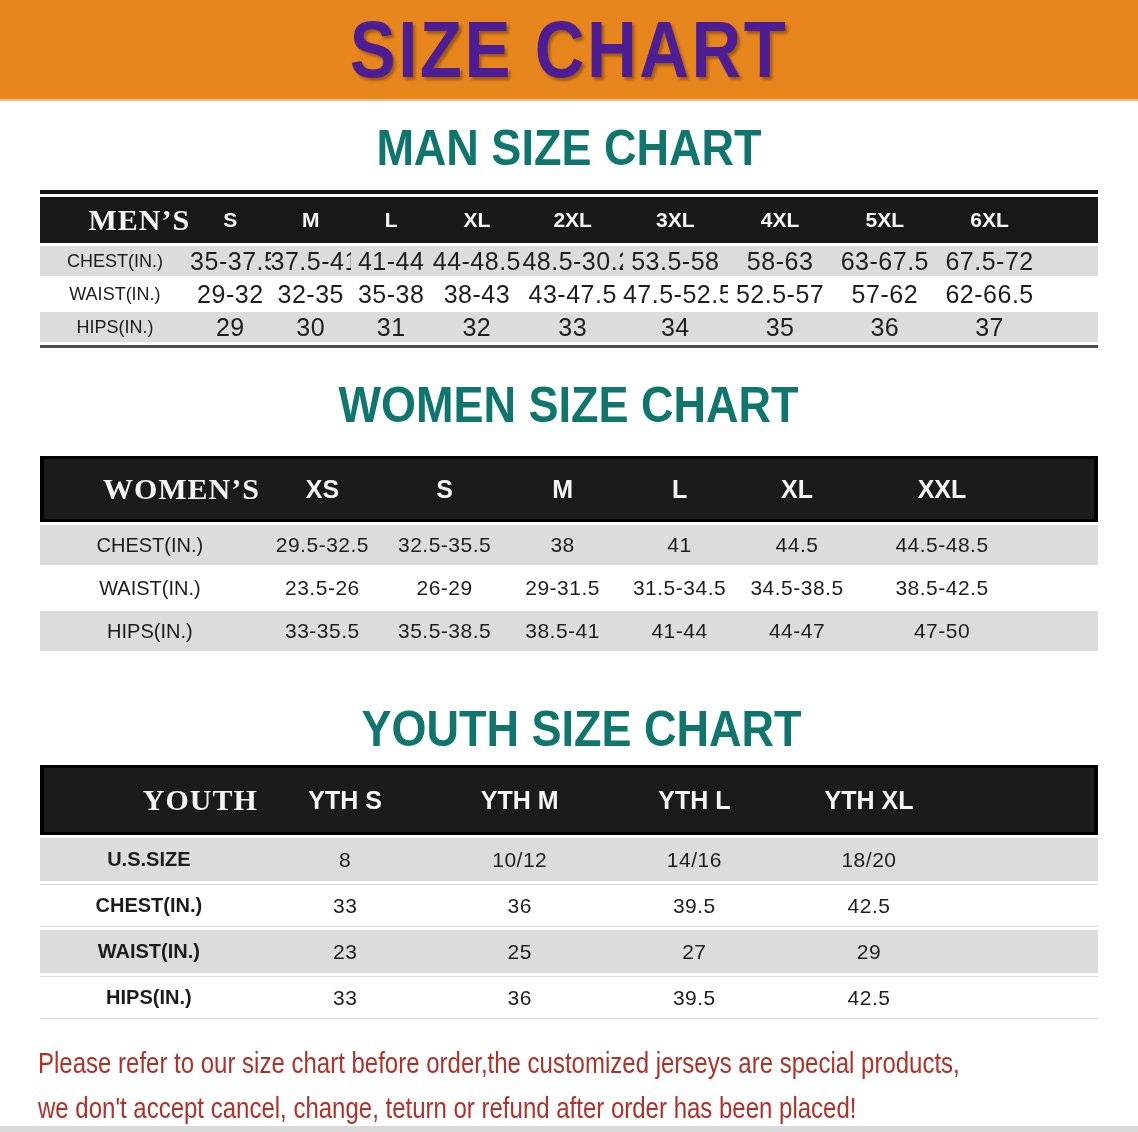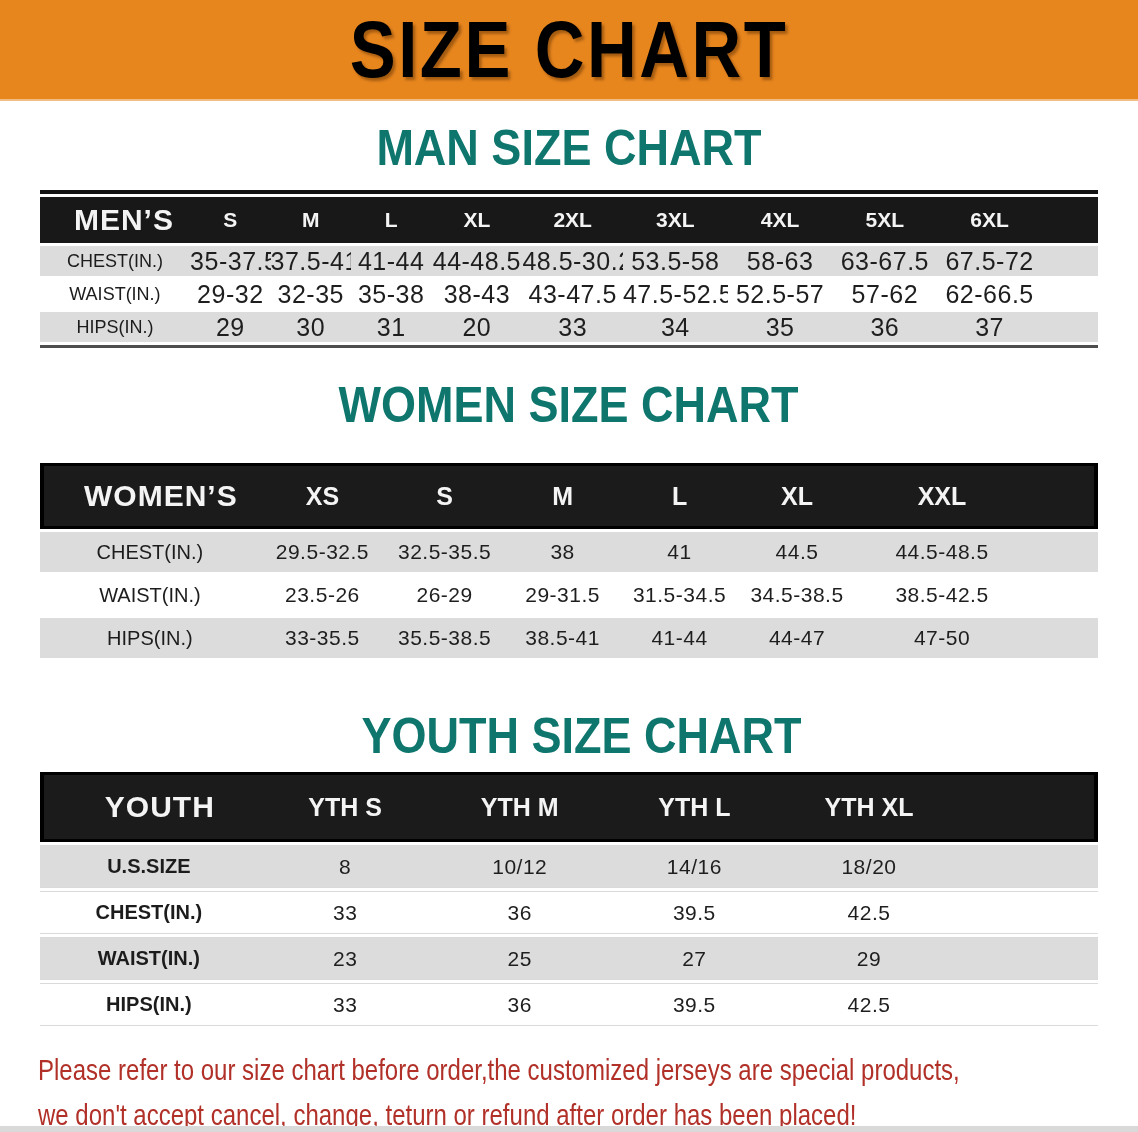--- a/index.html
+++ b/index.html
@@ -2,42 +2,42 @@
 <html><head>
 <meta charset="utf-8">
 <style>
   html,body{margin:0;padding:0;background:#ffffff;}
   body{font-family:"Liberation Sans","DejaVu Sans",sans-serif;}
   .page{width:1138px;height:1132px;overflow:hidden;position:relative;background:#ffffff;}
 
   
   .banner{height:99px;background:#e8861e;border-bottom:2px solid #f3bc82;
           display:flex;align-items:center;justify-content:center;}
-  .banner-title{margin:0;font-size:80px;font-weight:bold;color:#000000;
+  .banner-title{margin:0;font-size:80px;font-weight:bold;color:#4c1d95;
                 letter-spacing:3px;line-height:1;
                 text-shadow:3px 3px 3px rgba(80,40,0,0.45);}
   .condense{display:inline-block;transform:scaleX(0.86);transform-origin:center;}
   .condense-9{display:inline-block;transform:scaleX(0.9);transform-origin:center;}
 
   
   .section-title{margin:0;text-align:center;font-size:50px;line-height:1.1;
                  font-weight:bold;color:#0f766e;white-space:nowrap;}
   #men-section .section-title{margin:20px 0 14px;}
-  #women-section .section-title{margin:30px 0 27px;}
+  #women-section .section-title{margin:30px 0 20px;}
   #youth-section .section-title{margin:48px 0 5px;padding-left:24px;}
 
   
   .size-table{width:93%;margin:0 auto;border-collapse:separate;border-spacing:0 3px;
               table-layout:fixed;}
   .size-table th,.size-table td{padding:0;text-align:center;vertical-align:middle;
               overflow:hidden;white-space:nowrap;}
   .size-table thead tr{background:#181818;}
   .size-table thead th{color:#f4f4f4;font-weight:bold;}
-  .size-table thead th.corner{text-align:center;padding-left:18px;font-size:31px;
-              letter-spacing:1px;}
+  .size-table thead th.corner{text-align:right;padding-left:18px;font-size:31px;
+              letter-spacing:1px;font-family:Liberation Serif, serif;}
   .row-gray{background:#dcdcdc;}
   .row-white{background:#ffffff;}
   .size-table tbody th{font-weight:normal;color:#1c1c1c;}
   .size-table tbody td{color:#1e1e1e;letter-spacing:0.5px;}
 
   .tbl-men thead th{height:46px;font-size:21px;}
   .tbl-men thead th.corner{font-size:30px;}
   .tbl-men tbody th,.tbl-men tbody td{height:30px;font-size:25px;}
   .tbl-men tbody th{font-size:18px;}
 
@@ -132,21 +132,21 @@
             <td class="val">52.5-57</td>
             <td class="val">57-62</td>
             <td class="val">62-66.5</td>
             <td class="pad"></td>
           </tr>
           <tr class="row-gray">
             <th class="row-label">HIPS(IN.)</th>
             <td class="val">29</td>
             <td class="val">30</td>
             <td class="val">31</td>
-            <td class="val">20</td>
+            <td class="val">32</td>
             <td class="val">33</td>
             <td class="val">34</td>
             <td class="val">35</td>
             <td class="val">36</td>
             <td class="val">37</td>
             <td class="pad"></td>
           </tr>
         </tbody>
     </table>
     <div class="rule rule-bottom"></div>

